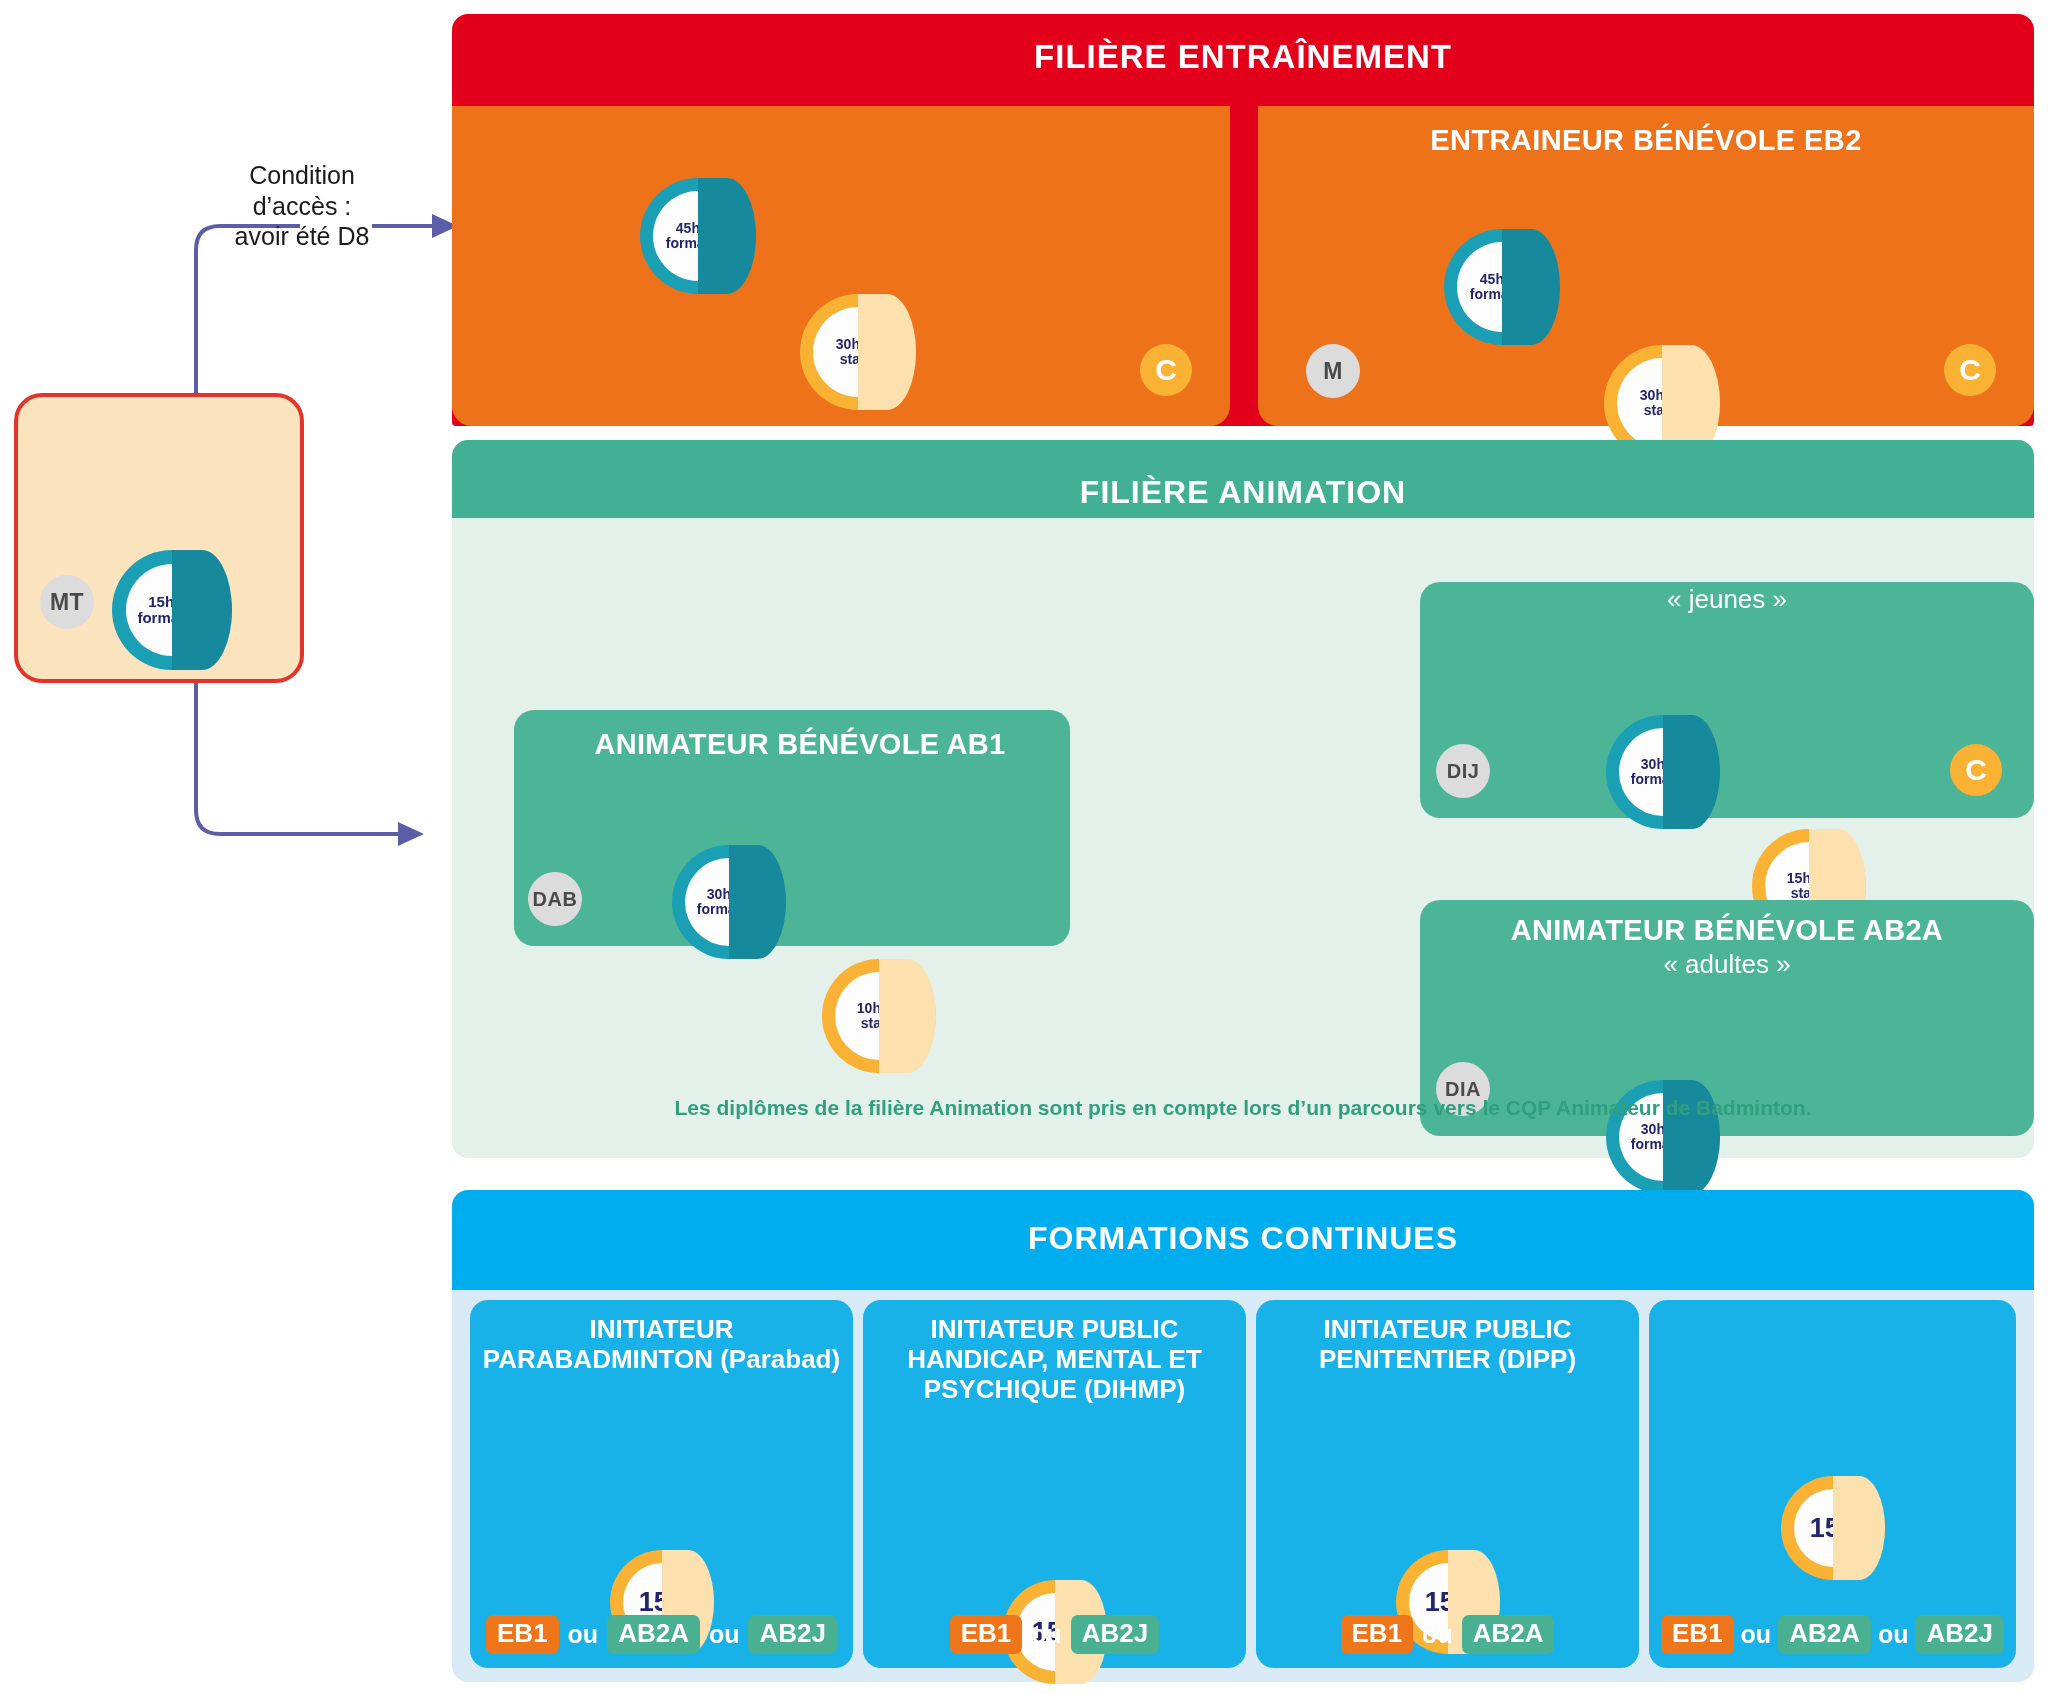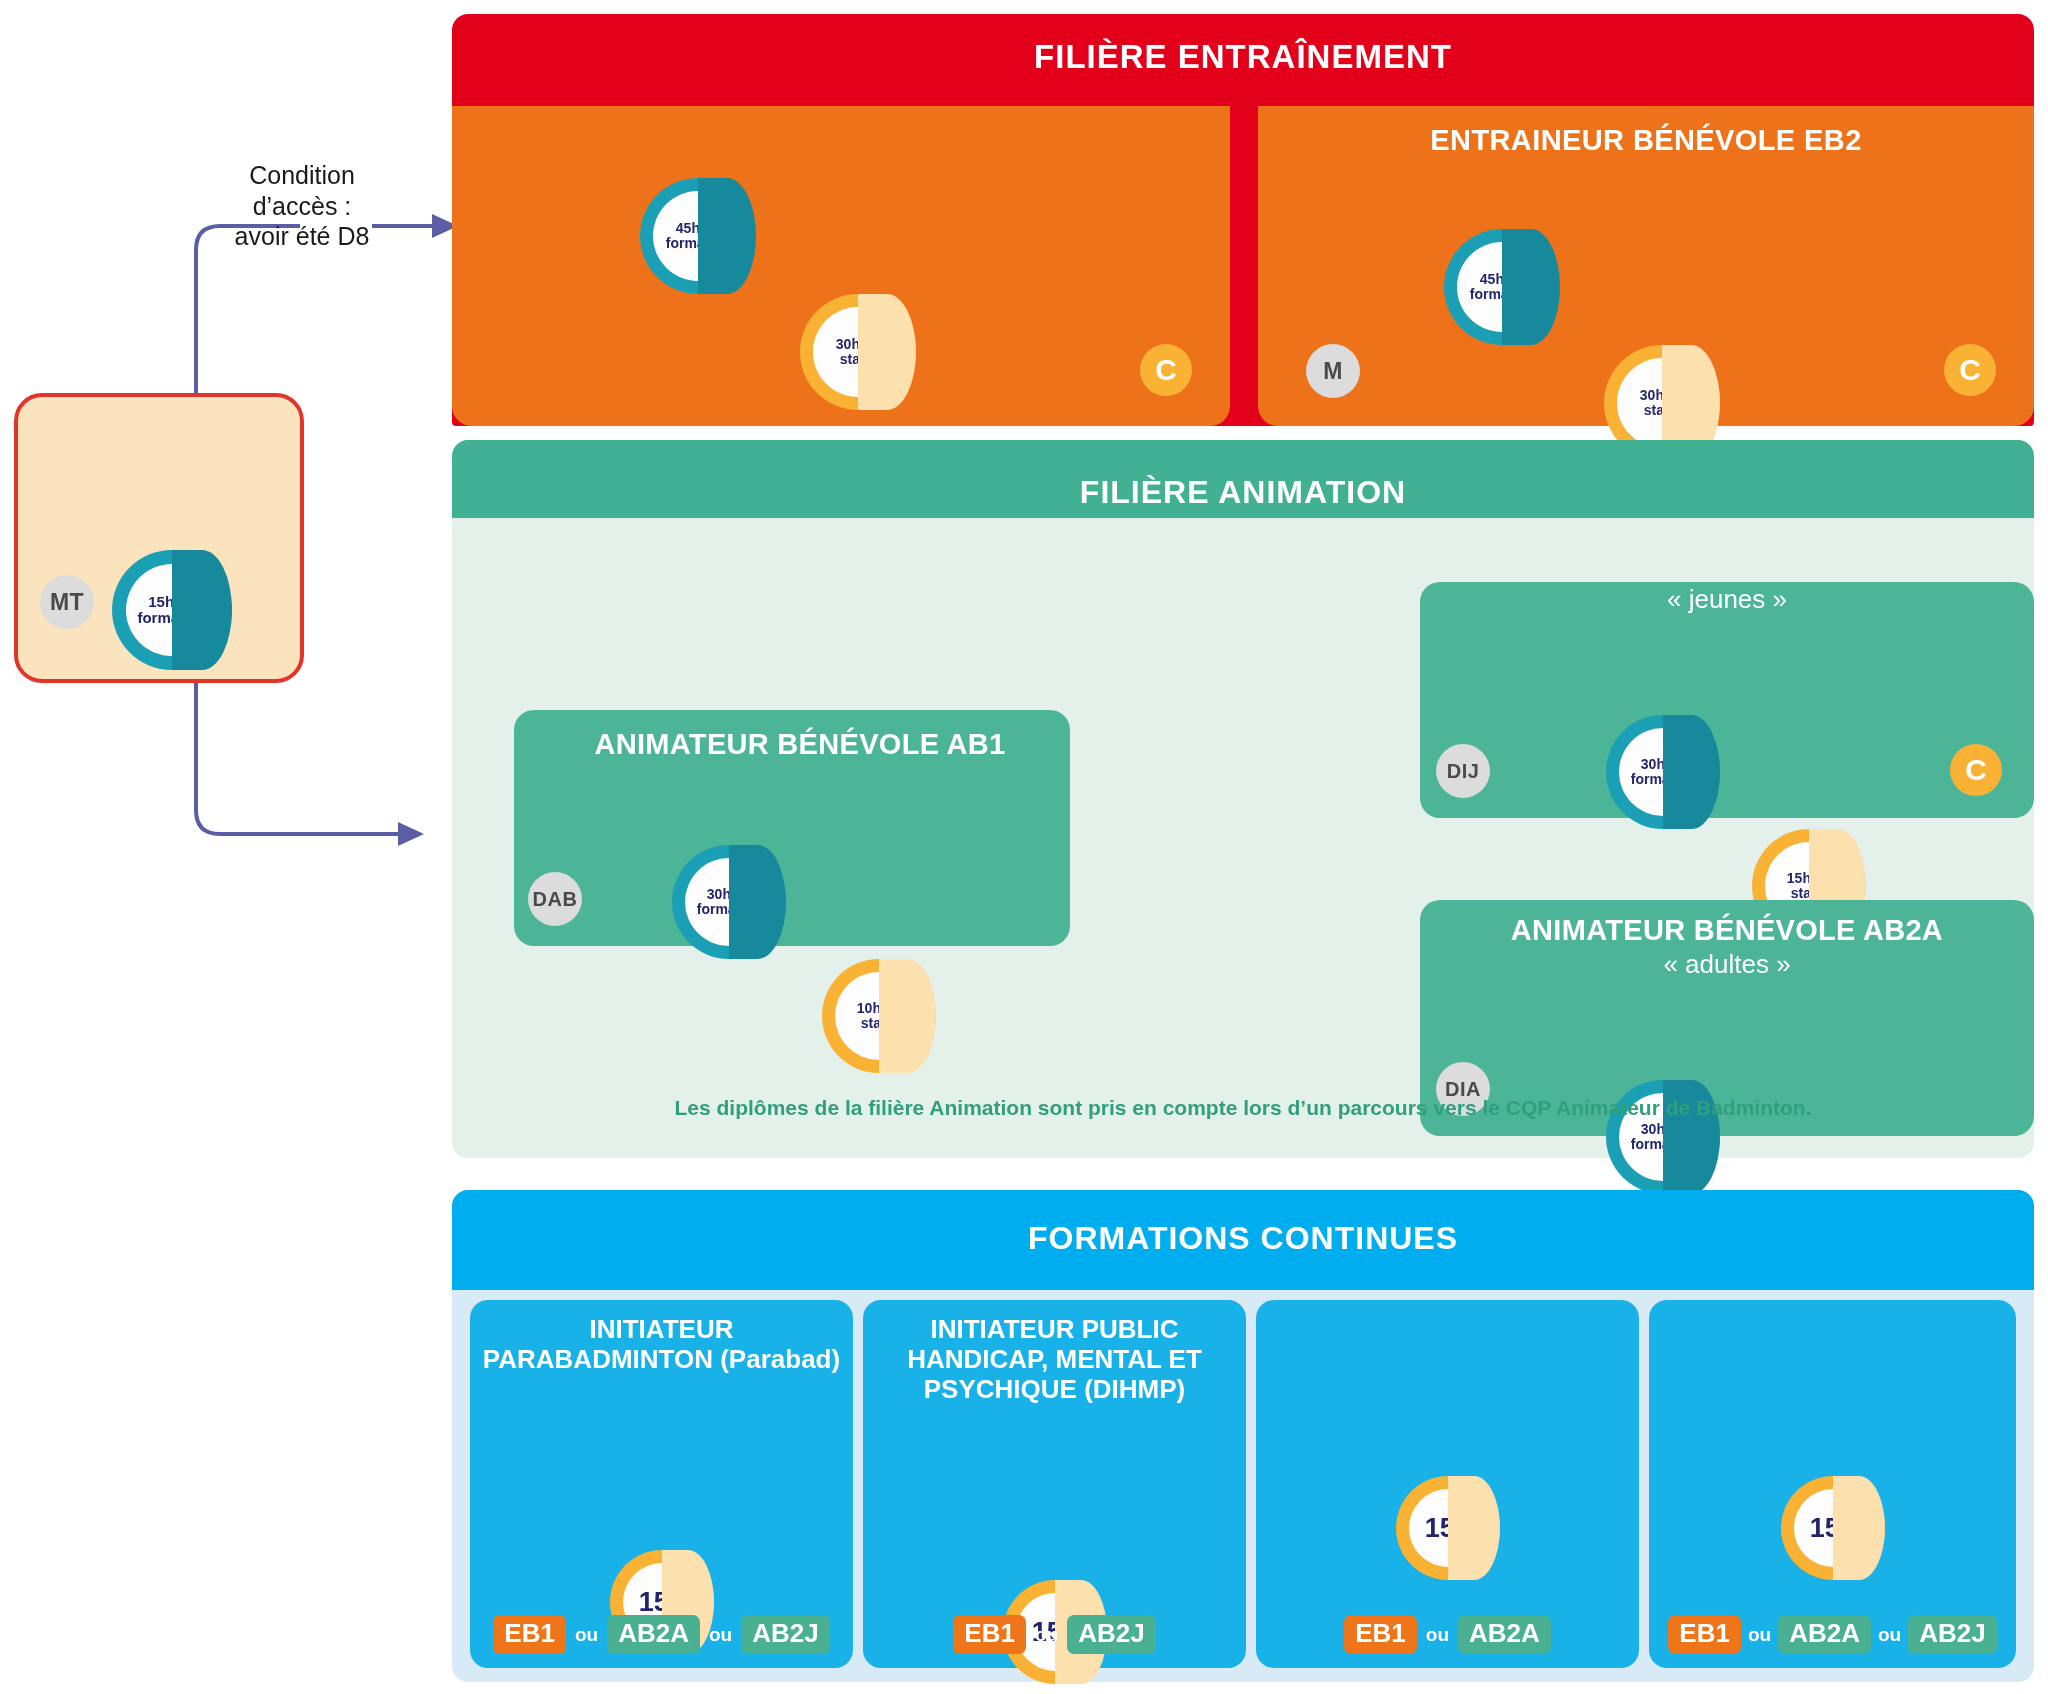--- a/index.html
+++ b/index.html
@@ -161,21 +161,21 @@
   .chips{
     position:absolute;bottom:14px;left:0;width:100%;
     display:flex;align-items:center;justify-content:center;gap:9px;
   }
   .chip{
     color:#ffffff;font-weight:bold;font-size:26px;
     padding:3px 11px 5px;border-radius:7px;
   }
   .chip.eb{ background:#ee7519; }
   .chip.ab{ background:#49b092; }
-  .ou{ color:#ffffff;font-size:19px;font-weight:bold; }
+  .ou{ color:#ffffff;font-size:25px;font-weight:bold; }
 
   
   .conn{ position:absolute; }
   .cond-text{
     position:absolute;left:232px;top:160px;width:140px;
     text-align:center;font-size:25px;color:#1a1a1a;line-height:1.22;
   }
 </style>
 </head>
 <body>
@@ -564,20 +564,21 @@
       </div>
     </div>
     <div class="chips">
       <span class="chip eb">EB1</span>
       <span class="ou">ou</span>
       <span class="chip ab">AB2J</span>
     </div>
   </div>
 
   <div class="blue-card" style="left:804px;">
+    <div class="card-title">INITIATEUR PUBLIC PENITENTIER (DIPP)</div>
     <div class="abs clock orange" style="left:140px;top:176px;width:104px;height:104px;">
       <div class="ticks">
           <i style="left: 52px; top: 20px; transform: translate(-50%, -50%) rotate(0deg);"></i>
           <i style="left: 68px; top: 24.2872px; transform: translate(-50%, -50%) rotate(30deg);"></i>
           <i style="left: 79.7128px; top: 36px; transform: translate(-50%, -50%) rotate(60deg);"></i>
           <i style="left: 84px; top: 52px; transform: translate(-50%, -50%) rotate(90deg);"></i>
           <i style="left: 79.7128px; top: 68px; transform: translate(-50%, -50%) rotate(120deg);"></i>
           <i style="left: 68px; top: 79.7128px; transform: translate(-50%, -50%) rotate(150deg);"></i>
           <i style="left: 52px; top: 84px; transform: translate(-50%, -50%) rotate(180deg);"></i>
           <i style="left: 36px; top: 79.7128px; transform: translate(-50%, -50%) rotate(210deg);"></i>

